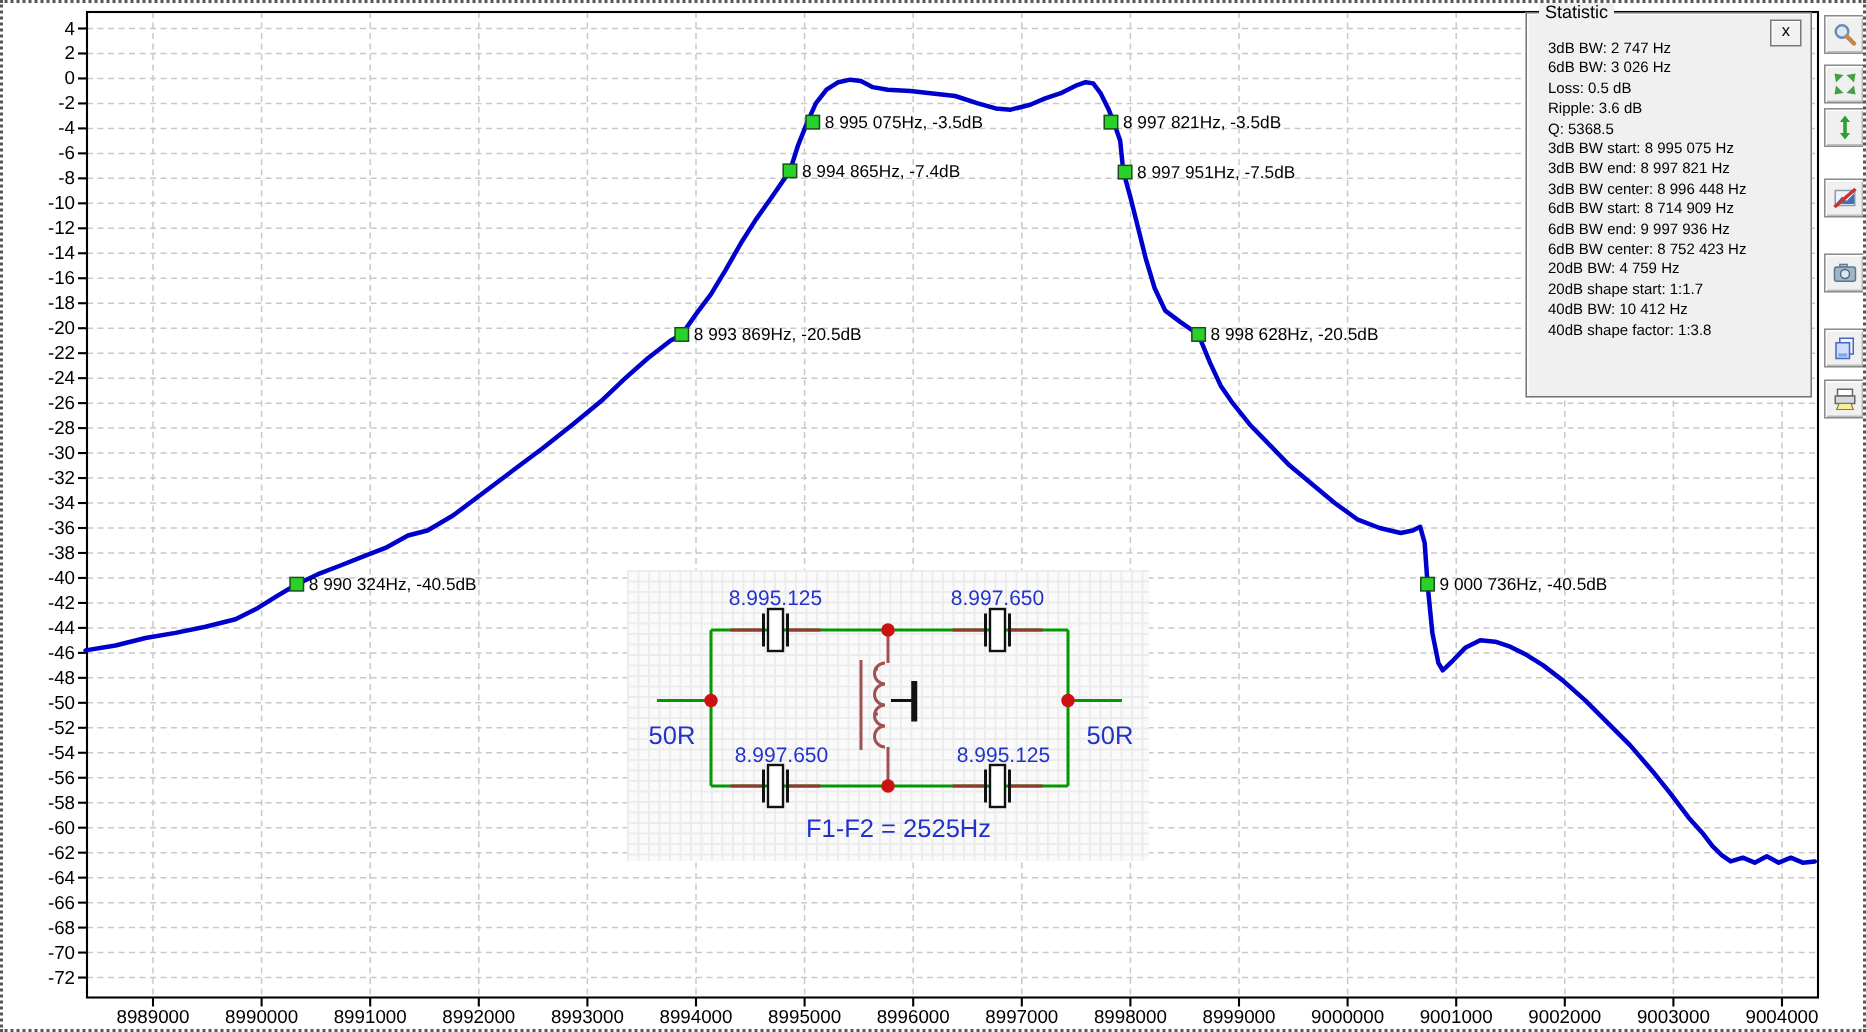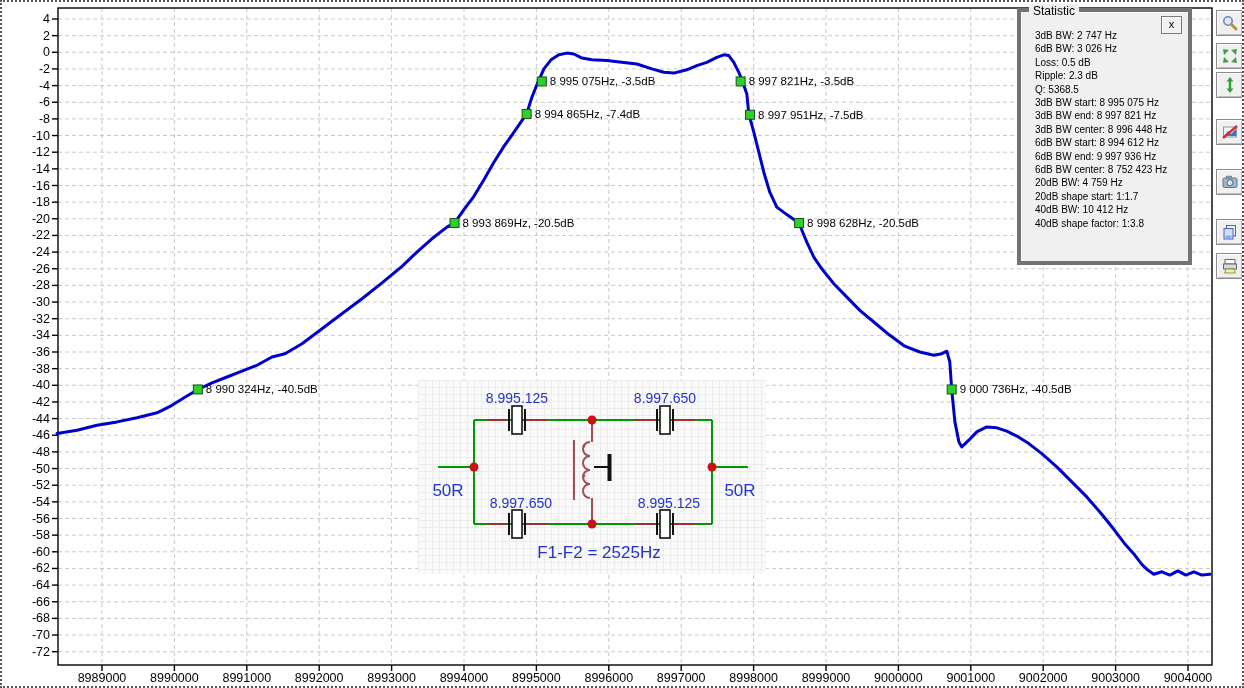--- a/index.html
+++ b/index.html
@@ -1,22 +1,22 @@
 <!DOCTYPE html>
 <html><head>
 <meta charset="utf-8">
 <style>
   html,body{margin:0;padding:0;background:#fff;}
   #app{position:relative;width:1244px;height:688px;background:#fff;overflow:hidden;
        border:2px dotted #555;box-sizing:border-box;
        font-family:"Liberation Sans",sans-serif;}
   #chart{position:absolute;left:0;top:0;}
   
-  #stat-panel{position:absolute;left:1015px;top:6px;width:175px;height:257px;
-      background:#f0f0f0;border:4px solid #737373;box-shadow:inset 1px 1px 0 #ffffff;box-sizing:border-box;}
+  #stat-panel{position:absolute;left:1015px;top:6px;width:191px;height:257px;
+      background:#f0f0f0;border:1px solid #737373;box-shadow:inset 1px 1px 0 #ffffff;box-sizing:border-box;}
   #stat-title{position:absolute;top:-8px;left:8px;background:#f0f0f0;padding:0 4px;
       font-size:12px;color:#000;}
   #stat-close{position:absolute;top:4px;right:6px;width:19px;height:16px;background:#f1f1f1;
       border:1px solid #7a7a7a;box-shadow:inset 1px 1px 0 #fff;font-size:11px;line-height:14px;
       text-align:center;color:#000;cursor:default;}
   #stat-lines{position:absolute;top:17px;left:14px;right:4px;}
   .stat-line{font-size:10px;line-height:13.4px;color:#000;white-space:nowrap;}
   
   .tbtn{position:absolute;left:1214px;width:27px;height:26px;background:#f0f0f0;
       border:1px solid #8c8c8c;box-shadow:inset 1px 1px 0 #ffffff, inset -1px -1px 0 #bdbdbd;
@@ -281,26 +281,26 @@
     </svg>
   </div>
 
   <div id="stat-panel">
     <span id="stat-title">Statistic</span>
     <div id="stat-close">x</div>
     <div id="stat-lines">
         <div class="stat-line">3dB BW: 2 747 Hz</div>
         <div class="stat-line">6dB BW: 3 026 Hz</div>
         <div class="stat-line">Loss: 0.5 dB</div>
-        <div class="stat-line">Ripple: 2.3 dB</div>
+        <div class="stat-line">Ripple: 3.6 dB</div>
         <div class="stat-line">Q: 5368.5</div>
         <div class="stat-line">3dB BW start: 8 995 075 Hz</div>
         <div class="stat-line">3dB BW end: 8 997 821 Hz</div>
         <div class="stat-line">3dB BW center: 8 996 448 Hz</div>
-        <div class="stat-line">6dB BW start: 8 994 612 Hz</div>
+        <div class="stat-line">6dB BW start: 8 714 909 Hz</div>
         <div class="stat-line">6dB BW end: 9 997 936 Hz</div>
         <div class="stat-line">6dB BW center: 8 752 423 Hz</div>
         <div class="stat-line">20dB BW: 4 759 Hz</div>
         <div class="stat-line">20dB shape start: 1:1.7</div>
         <div class="stat-line">40dB BW: 10 412 Hz</div>
         <div class="stat-line">40dB shape factor: 1:3.8</div>
       </div>
   </div>
 
   <button class="tbtn" style="top:8px">

